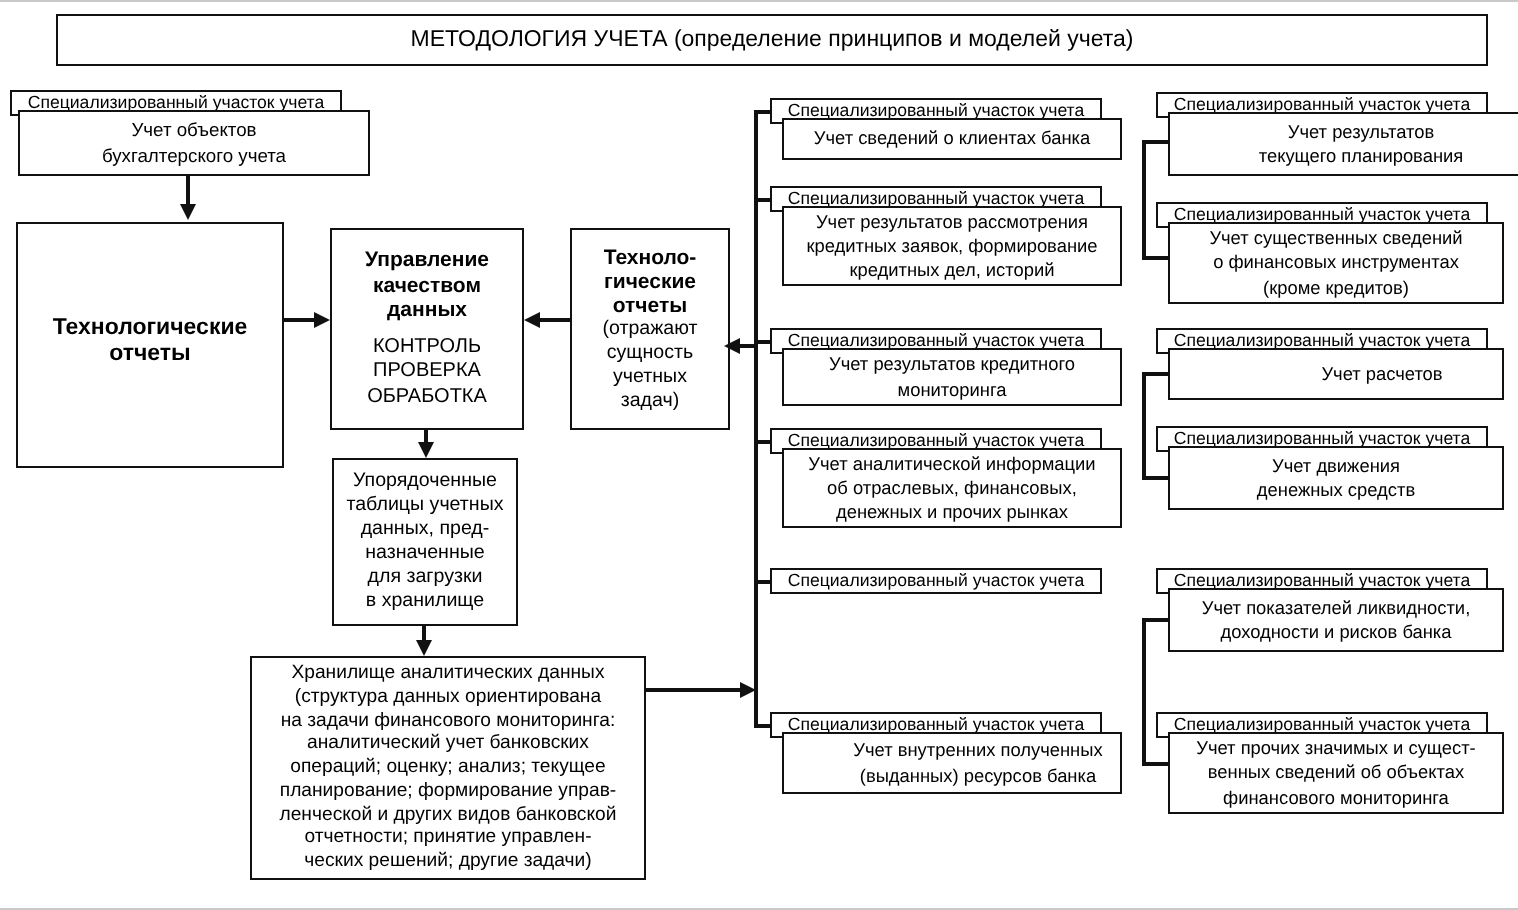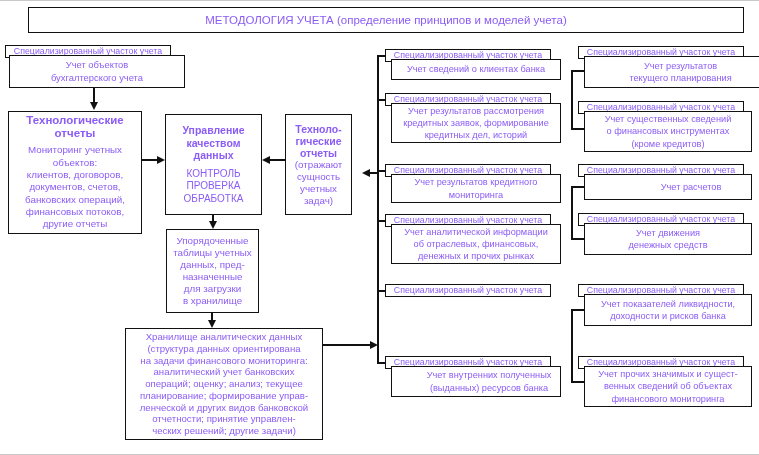--- a/index.html
+++ b/index.html
@@ -1,18 +1,18 @@
 <!DOCTYPE html>
 <html><head>
 <meta charset="utf-8">
 <style>
   html,body{margin:0;padding:0;background:#fff;}
   #canvas{
     position:relative;width:759px;height:455px;background:#fff;overflow:hidden;
-    font-family:"Liberation Sans", sans-serif;color:#8b5cf6;
+    font-family:"Liberation Sans", sans-serif;color:#000000;
     border-top:1px solid #c9c9c9;border-bottom:1px solid #c9c9c9;box-sizing:border-box;
   }
   .box{position:absolute;background:#fff;border:1px solid #111;box-sizing:border-box;
        display:flex;flex-direction:column;align-items:center;justify-content:center;text-align:center;}
   .pre{white-space:pre-line;}
   .hdr{position:absolute;background:#fff;border:1px solid #111;box-sizing:border-box;z-index:1;
        font-size:8.8px;line-height:11px;display:flex;align-items:center;justify-content:center;}
   .cnt{z-index:2;font-size:9.2px;line-height:12.2px;padding:1px 2px;}
   .bold{font-weight:bold;}
   .hl{position:absolute;background:#111;height:2px;z-index:0;}
@@ -34,45 +34,38 @@
   <div class="hdr" style="left:5px;top:44px;width:166px;height:13px;">Специализированный участок учета</div>
   <div class="box cnt pre" style="left:9px;top:54px;width:176px;height:33px;font-size:9.4px;">Учет объектов
 бухгалтерского учета</div>
 
   <div class="vl" style="left:93px;top:87px;height:15px;"></div>
   <div class="arrD" style="left:90px;top:101px;"></div>
 
   <div class="box" style="left:8px;top:110px;width:134px;height:123px;padding:2px;">
     <div class="bold pre" style="font-size:11.5px;line-height:13px;margin-bottom:4px;">Технологические
 отчеты</div>
-    <div class="pre" style="font-size:9.8px;line-height:12.3px;">Мониторинг учетных
-объектов:
-клиентов, договоров,
-документов, счетов,
-банковских операций,
-финансовых потоков,
-другие отчеты</div>
   </div>
 
   <div class="hl" style="left:142px;top:158px;width:15px;"></div>
   <div class="arrR" style="left:157px;top:155px;"></div>
 
   <div class="box" style="left:165px;top:113px;width:97px;height:101px;padding:0;">
     <div class="bold pre" style="font-size:10.5px;line-height:12.5px;margin-bottom:6px;">Управление
 качеством
 данных</div>
     <div class="pre" style="font-size:10px;line-height:12.5px;">КОНТРОЛЬ
 ПРОВЕРКА
 ОБРАБОТКА</div>
   </div>
 
   <div class="arrL" style="left:262px;top:155px;"></div>
   <div class="hl" style="left:269px;top:158px;width:16px;"></div>
 
-  <div class="box" style="left:285px;top:113px;width:67px;height:101px;padding:14px;">
+  <div class="box" style="left:285px;top:113px;width:80px;height:101px;padding:14px;">
     <div class="bold pre" style="font-size:10.5px;line-height:12px;">Техноло-
 гические
 отчеты</div>
     <div class="pre" style="font-size:9.8px;line-height:12px;">(отражают
 сущность
 учетных
 задач)</div>
   </div>
 
   <div class="arrL" style="left:362px;top:168px;"></div>

